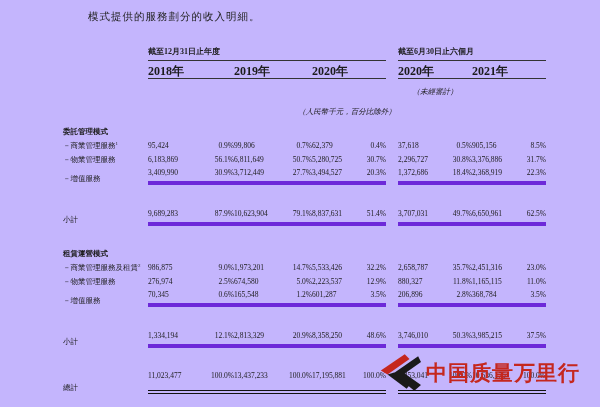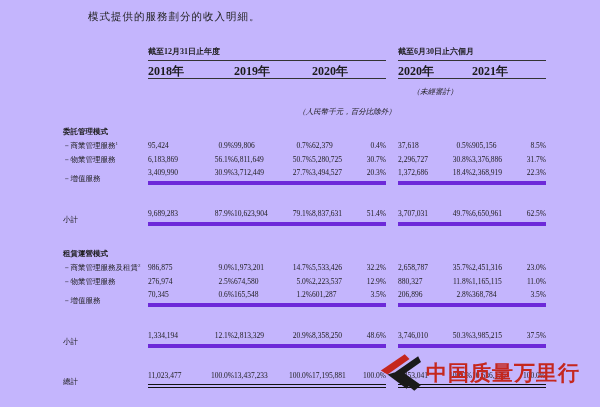--- a/index.html
+++ b/index.html
@@ -20,21 +20,21 @@
     padding:0;font-size:7.5px;line-height:13px;vertical-align:bottom;
     white-space:nowrap;color:#1c1c1c;
   }
   .lbl{text-align:left;}
   .b{font-weight:bold;font-size:8px;}
   .v{text-align:left;padding-left:5px;}
   .p{text-align:right;padding-left:4px;}
   .gapc{width:12px;}
   span.n{display:block;}
   .u{border-bottom:4px solid #6d28d9;padding-bottom:2px;}
-  .uu{border-bottom:4px double #111;padding-bottom:2px;}
+  .uu{border-bottom:4px double #111;padding-bottom:8px;}
   .ghead{padding-left:4px;}
   .ghead .rule{display:block;text-align:left;font-weight:bold;font-size:8px;
     border-bottom:1px solid #333;padding-bottom:2px;}
   .yhead{padding-left:6px;}
   .yhead .rule{display:block;text-align:left;font-weight:bold;font-size:12px;
     border-bottom:1px solid #333;}
   tr.grp{height:13px;} tr.yrs{height:18px;}
   tr.nrow{height:19px;} tr.nrow2{height:20px;}
   .unaud,.units{font-style:italic;text-align:center;font-size:7.5px;color:#2a2a2a;}
   sup{font-size:5px;vertical-align:super;line-height:0;}

